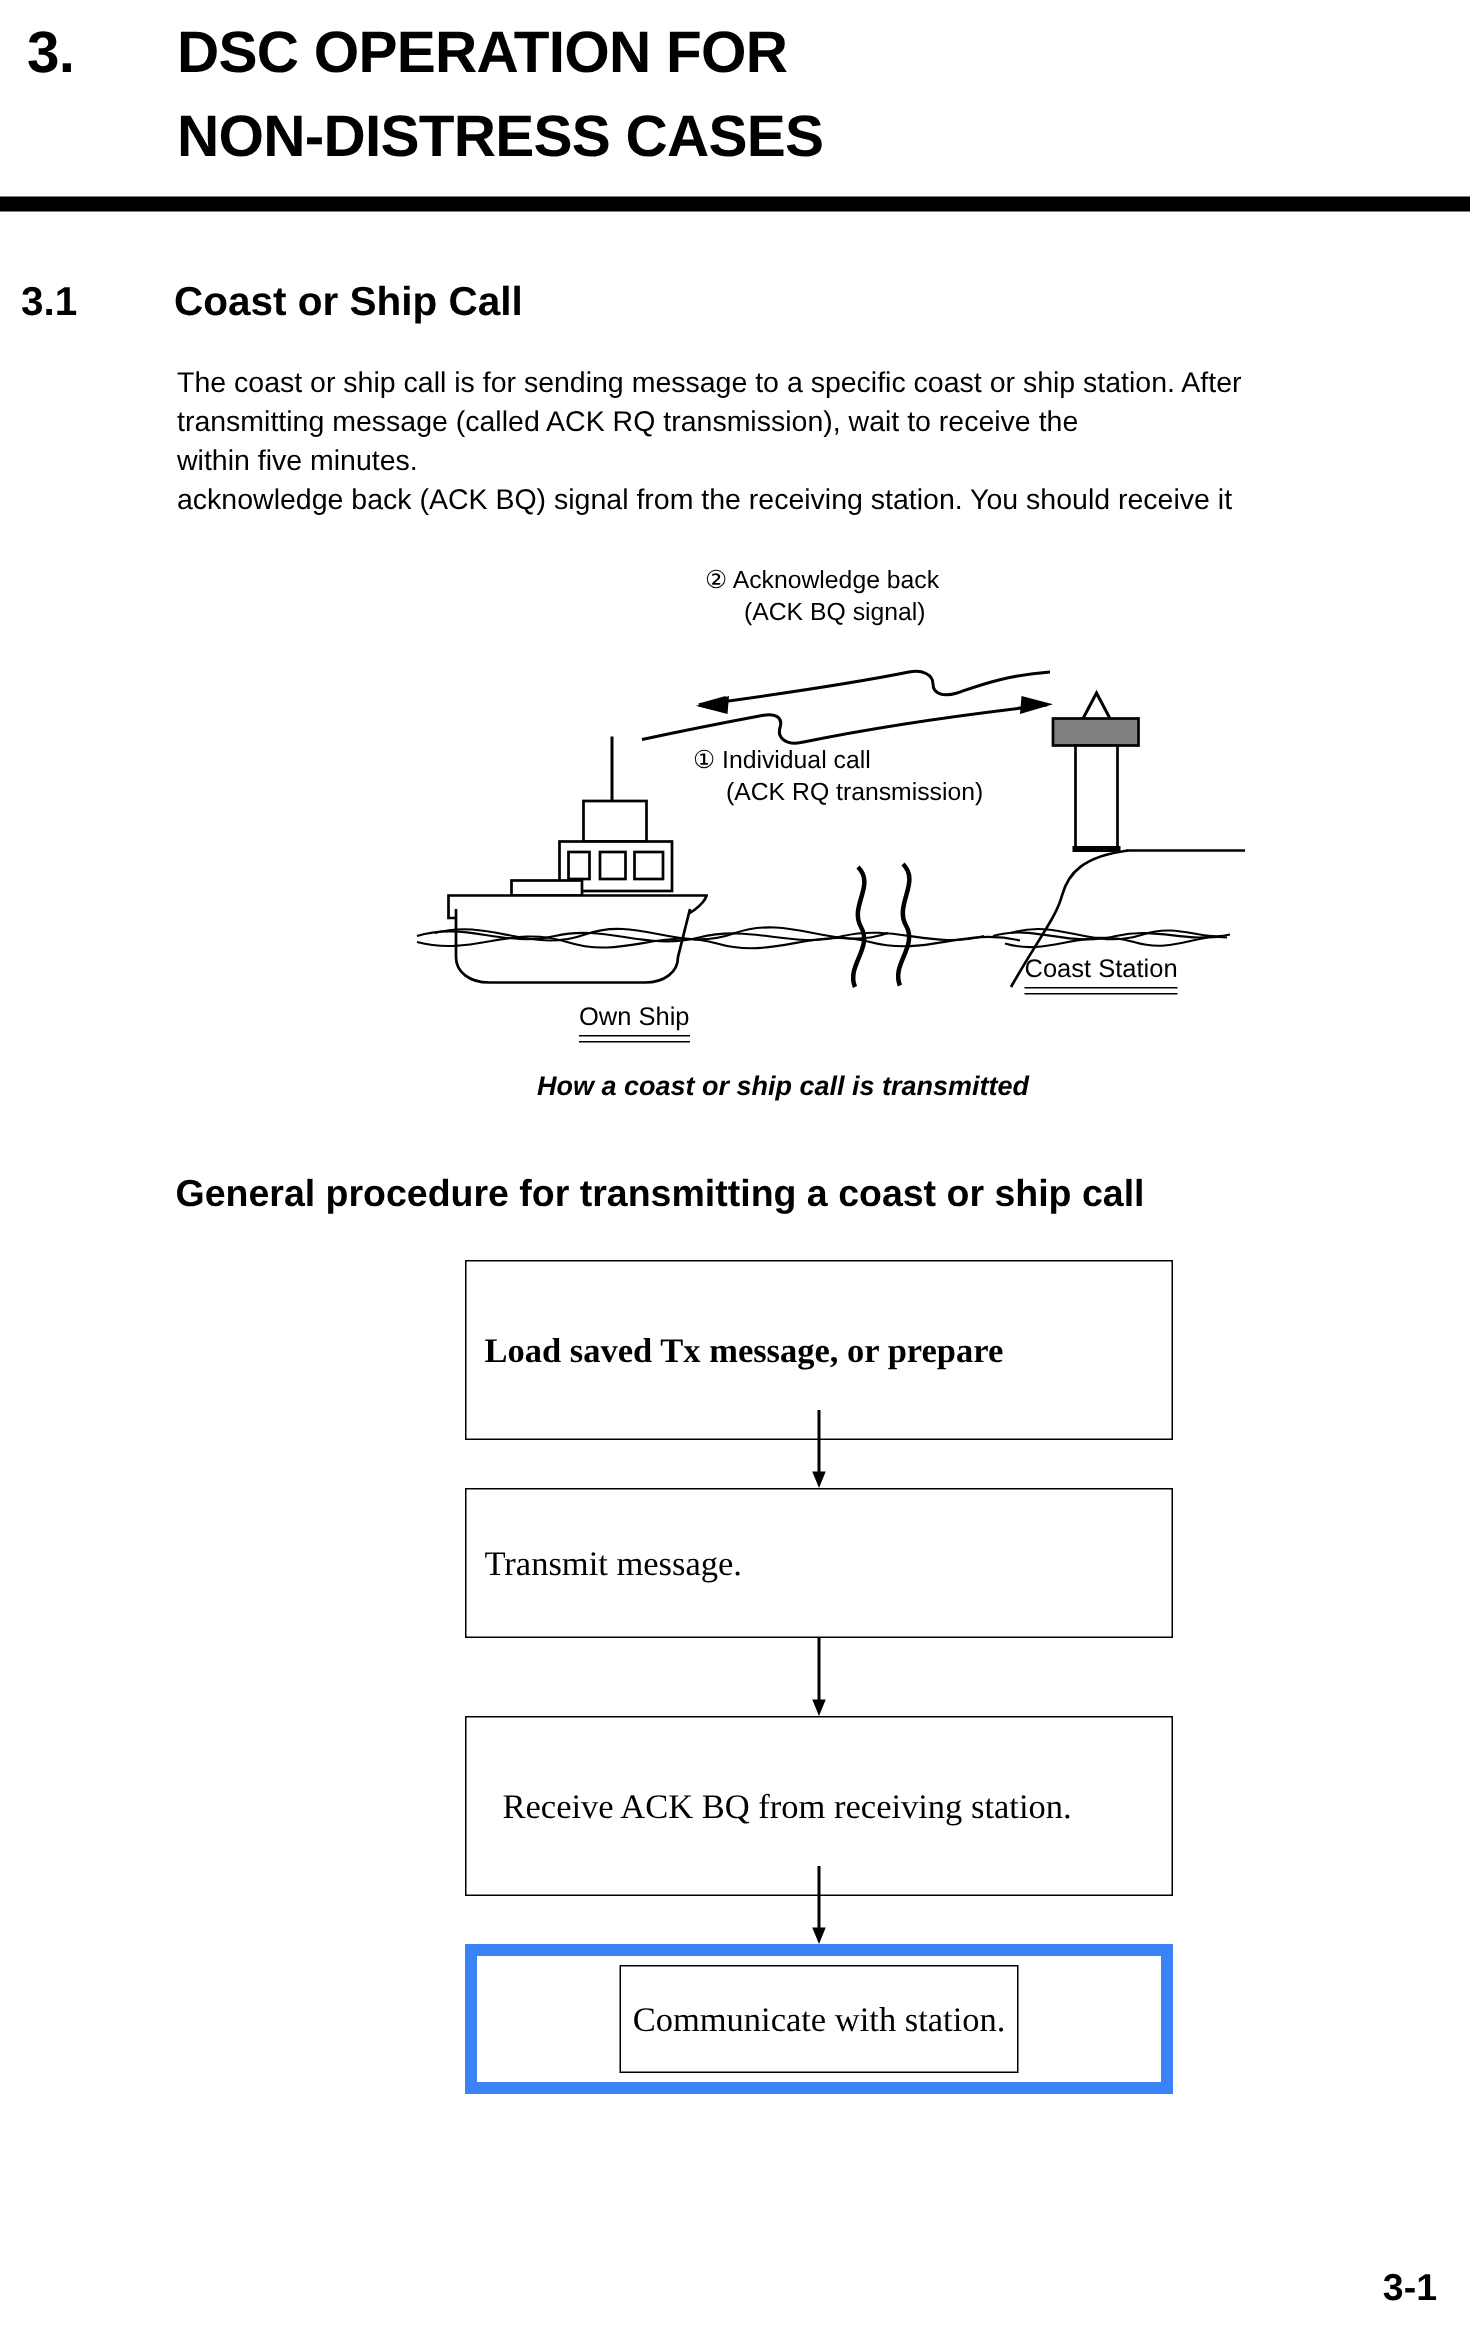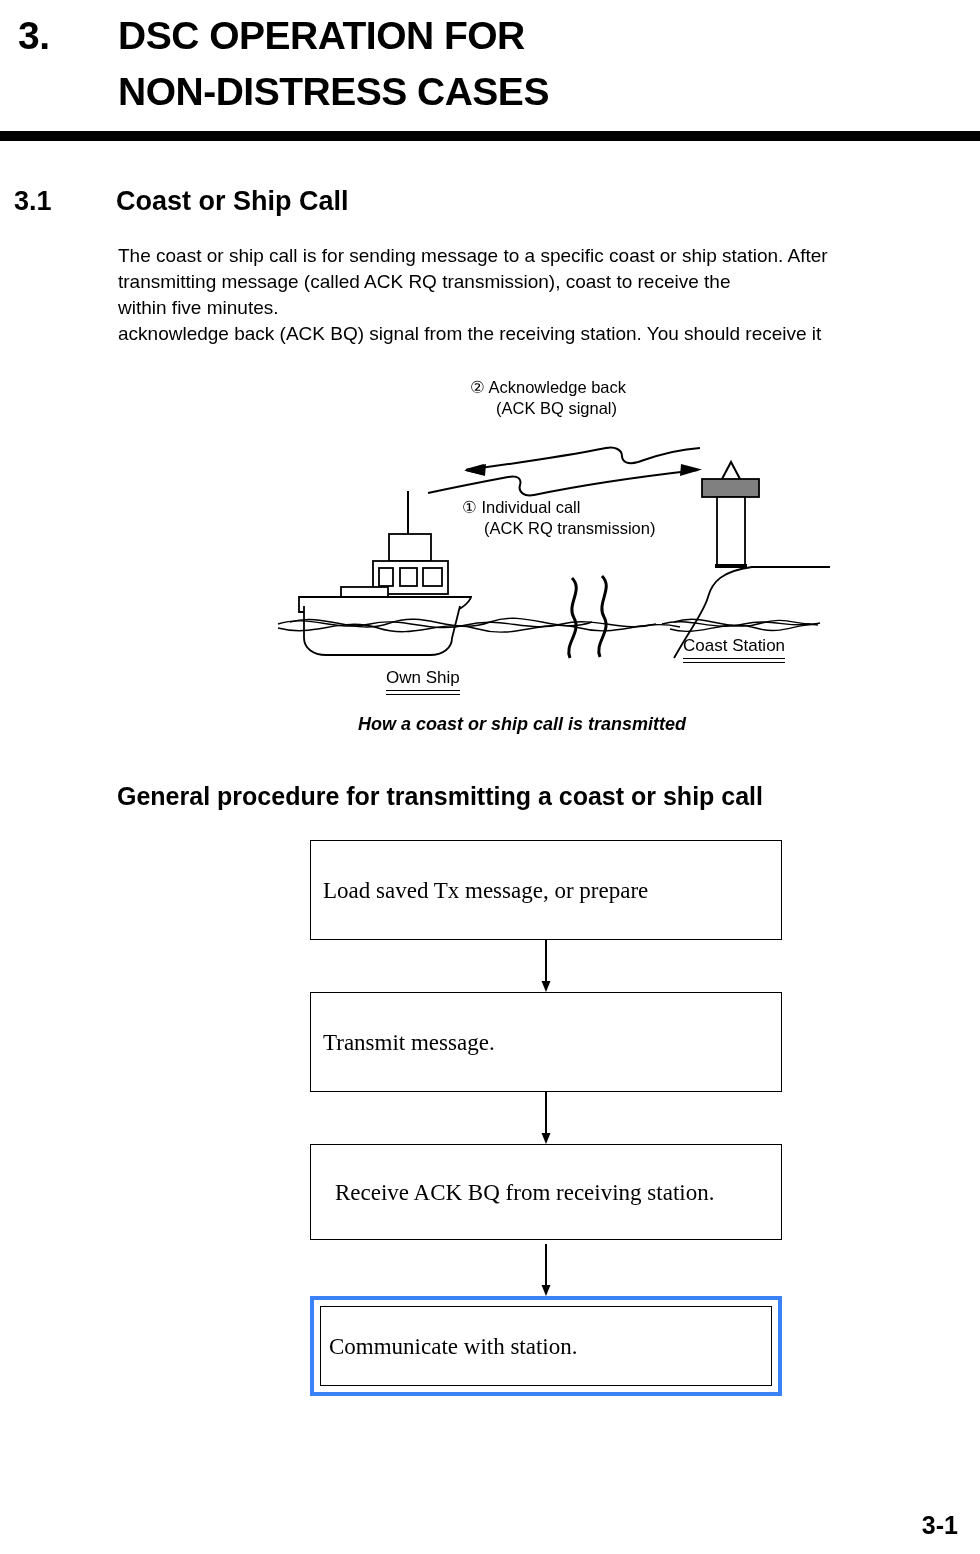--- a/index.html
+++ b/index.html
@@ -148,22 +148,23 @@
     box-sizing: border-box;
     font-family: "Liberation Serif", serif;
     font-size: 23px;
     line-height: 31px;
     padding: 0 12px;
     display: flex;
     flex-direction: column;
     justify-content: center;
   }
   .flow-box.terminal {
-    border: 4px solid #3b82f6;
+    border: 8px solid #3b82f6;
     padding: 6px;
+    align-items: center;
   }
   .flow-box.terminal .inner {
     border: 1.5px solid #000000;
     height: 100%;
     box-sizing: border-box;
     padding: 0 8px;
     display: flex;
     flex-direction: column;
     justify-content: center;
   }
@@ -197,21 +198,21 @@
 </div>
 
 <div class="title-rule"></div>
 
 <div class="section-head">
   <span class="sec-num">3.1</span><span>Coast or Ship Call</span>
 </div>
 
 <div class="body-text">
   <div>The coast or ship call is for sending message to a specific coast or ship station. After</div>
-  <div>transmitting message (called ACK RQ transmission), coast to receive the</div>
+  <div>transmitting message (called ACK RQ transmission), wait to receive the</div>
   <div>within five minutes.</div>
   <div>acknowledge back (ACK BQ) signal from the receiving station. You should receive it</div>
 </div>
 
 <div class="illustration">
   <svg width="580" height="300" viewBox="0 0 580 300">
 
     <g fill="none" stroke="#000" stroke-width="2">
       <path d="M 430 82 C 400 84 380 92 368 96 C 358 99 352 96 352 90 C 352 84 345 80 336 82 C 316 86 270 94 196 104"></path>
       <path d="M 196 104 L 214 99 M 196 104 L 213 108" stroke-width="2.2"></path>
@@ -286,21 +287,21 @@
 
 <div class="station-name name-own">Own Ship</div>
 <div class="station-name name-coast">Coast Station</div>
 
 <div class="figure-caption">How a coast or ship call is transmitted</div>
 
 <div class="proc-head">General procedure for transmitting a coast or ship call</div>
 
 <div class="flow">
 
-  <div class="flow-box" style="top:0px; height:100px;">
+  <div class="flow-box" style="top:0px; height:120px;font-weight:bold;">
     <div class="line">Load saved Tx message, or prepare</div>
   </div>
 
   <div class="flow-arrow" style="top:100px; height:52px;">
     <svg width="14" height="52" viewBox="0 0 14 52">
       <line x1="7" y1="0" x2="7" y2="44" stroke="#000" stroke-width="2"></line>
       <polygon points="7,52 2.5,41 11.5,41" fill="#000"></polygon>
     </svg>
   </div>
 
@@ -308,21 +309,21 @@
     <div class="line">Transmit message.</div>
   </div>
 
   <div class="flow-arrow" style="top:252px; height:52px;">
     <svg width="14" height="52" viewBox="0 0 14 52">
       <line x1="7" y1="0" x2="7" y2="44" stroke="#000" stroke-width="2"></line>
       <polygon points="7,52 2.5,41 11.5,41" fill="#000"></polygon>
     </svg>
   </div>
 
-  <div class="flow-box" style="top:304px; height:96px;padding-left:24px;">
+  <div class="flow-box" style="top:304px; height:120px;padding-left:24px;">
     <div class="line">Receive ACK BQ from receiving station.</div>
   </div>
 
   <div class="flow-arrow" style="top:404px; height:52px;">
     <svg width="14" height="52" viewBox="0 0 14 52">
       <line x1="7" y1="0" x2="7" y2="44" stroke="#000" stroke-width="2"></line>
       <polygon points="7,52 2.5,41 11.5,41" fill="#000"></polygon>
     </svg>
   </div>
 

